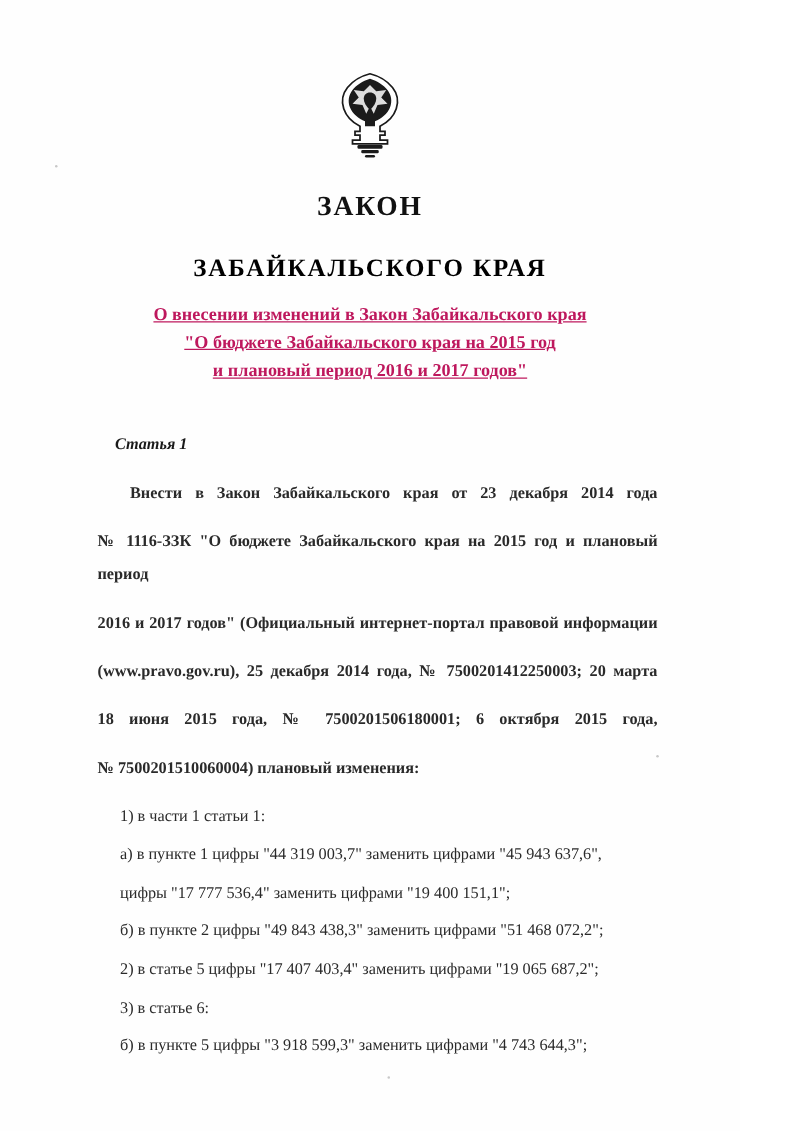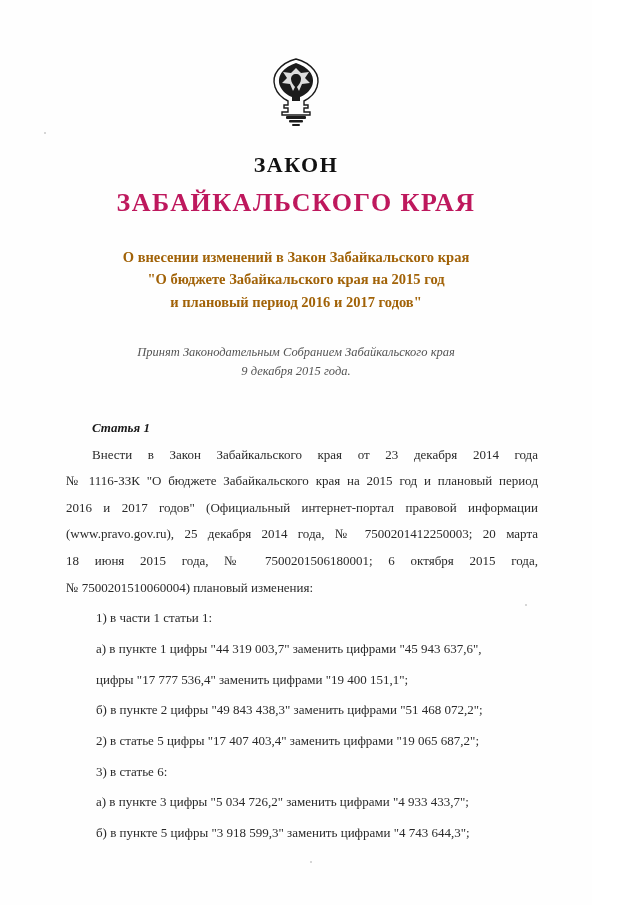--- a/index.html
+++ b/index.html
@@ -36,33 +36,34 @@
     text-align: center;
     margin-top: 22px;
   }
   .doc-title-1 {
     font-size: 22px;
     font-weight: bold;
     letter-spacing: 1.5px;
     color: #111;
   }
   .doc-title-2 {
-    font-size: 26px;
+    font-size: 20px;
     font-weight: bold;
     letter-spacing: 1.5px;
-    margin-top: 10px;
-    color: #be185d;
+    margin-top: 26px;
+    color: #000000;
   }
   .subtitle-block {
     text-align: center;
-    margin-top: 28px;
+    margin-top: 14px;
     font-size: 14.5px;
     font-weight: bold;
     line-height: 1.55;
-    color: #a16207;
+    color: #be185d;
+    text-decoration: underline;
   }
   .subtitle-line {
     display: block;
   }
   .adopted-block {
     text-align: center;
     margin-top: 30px;
     font-style: italic;
     font-size: 12.5px;
     color: #545454;
@@ -82,21 +83,22 @@
     font-style: italic;
     font-weight: bold;
     font-size: 13px;
     text-indent: 26px;
     color: #1a1a1a;
     margin-bottom: 0;
   }
   .para {
     text-align: justify;
     text-indent: 26px;
-    margin: 0;
+    margin: 12px;
+    font-weight: bold;
   }
   .para.justify-full {
     text-align-last: justify;
   }
   .para.nohang {
     text-indent: 0;
   }
   .list-para {
     text-align: justify;
     text-indent: 26px;
@@ -137,39 +139,34 @@
     <div class="doc-title-1">ЗАКОН</div>
     <div class="doc-title-2">ЗАБАЙКАЛЬСКОГО  КРАЯ</div>
   </div>
 
   <div class="subtitle-block">
     <span class="subtitle-line">О внесении изменений в Закон Забайкальского края</span>
     <span class="subtitle-line">"О бюджете Забайкальского края на 2015 год</span>
     <span class="subtitle-line">и плановый период 2016 и 2017 годов"</span>
   </div>
 
-  <div class="adopted-block">
-    <span class="adopted-line">Принят Законодательным Собранием Забайкальского края</span>
-    <span class="adopted-line">9 декабря 2015 года.</span>
-  </div>
 
   <div class="body-block">
 
     <div class="article-heading">Статья 1</div>
 
     <p class="para justify-full">Внести  в  Закон  Забайкальского  края  от  23  декабря  2014  года</p>
     <p class="para nohang justify-full">№ 1116-ЗЗК "О бюджете Забайкальского края на 2015 год и плановый период</p>
     <p class="para nohang justify-full">2016  и  2017  годов"  (Официальный  интернет-портал  правовой  информации</p>
     <p class="para nohang justify-full">(www.pravo.gov.ru),  25  декабря  2014  года,  № 7500201412250003;  20 марта</p>
     <p class="para nohang justify-full">18   июня   2015   года,   №   7500201506180001;   6   октября   2015   года,</p>
     <p class="para nohang">№ 7500201510060004) плановый изменения:</p>
 
     <p class="list-para">1) в части 1 статьи 1:</p>
     <p class="list-para justify-full">а) в пункте 1 цифры "44 319 003,7" заменить цифрами "45 943 637,6",</p>
     <p class="list-para nohang">цифры "17 777 536,4" заменить цифрами "19 400 151,1";</p>
     <p class="list-para">б) в пункте 2 цифры "49 843 438,3" заменить цифрами "51 468 072,2";</p>
     <p class="list-para">2) в статье 5 цифры "17 407 403,4" заменить цифрами "19 065 687,2";</p>
     <p class="list-para">3) в статье 6:</p>
-    <p class="list-para">а) в пункте 3 цифры "5 034 726,2" заменить цифрами "4 933 433,7";</p>
     <p class="list-para">б) в пункте 5 цифры "3 918 599,3" заменить цифрами "4 743 644,3";</p>
 
   </div>
 </div>
 
 </body></html>

